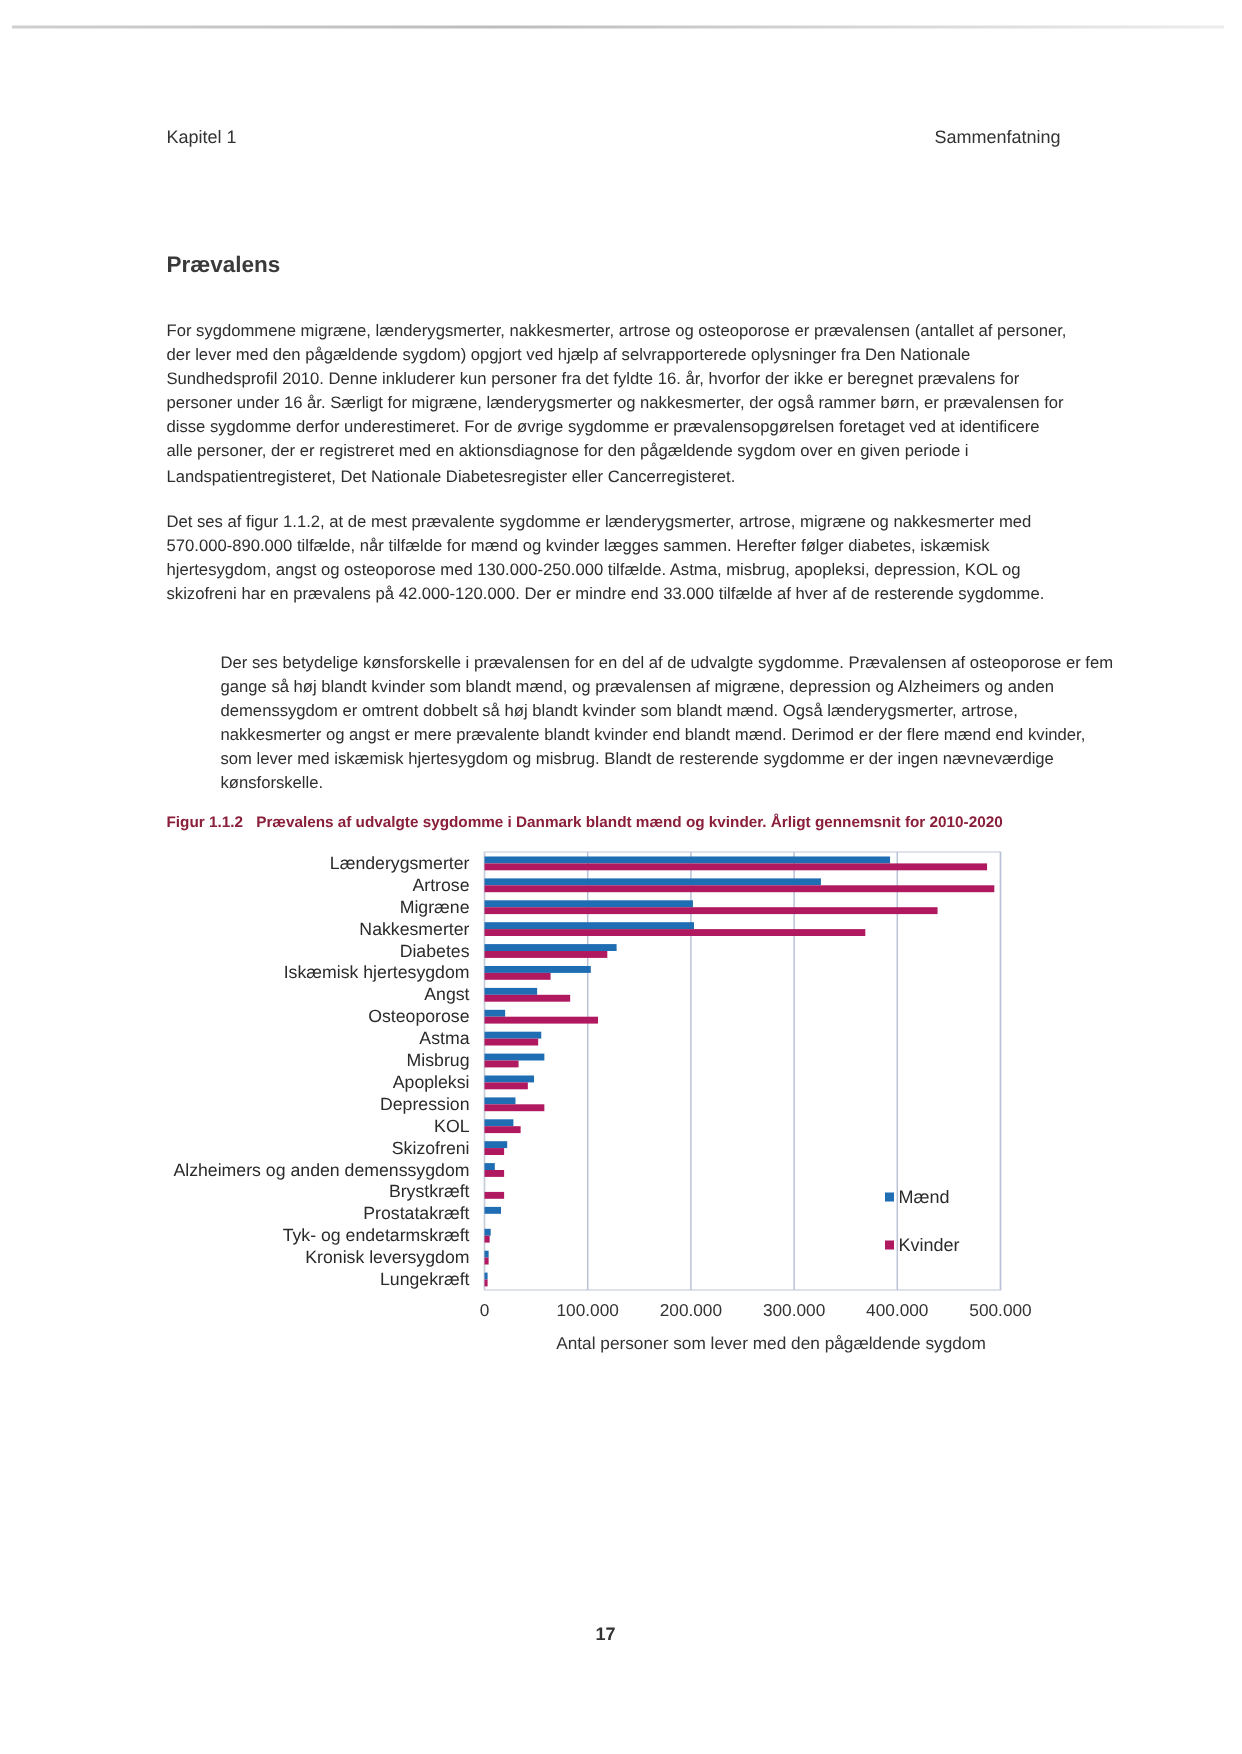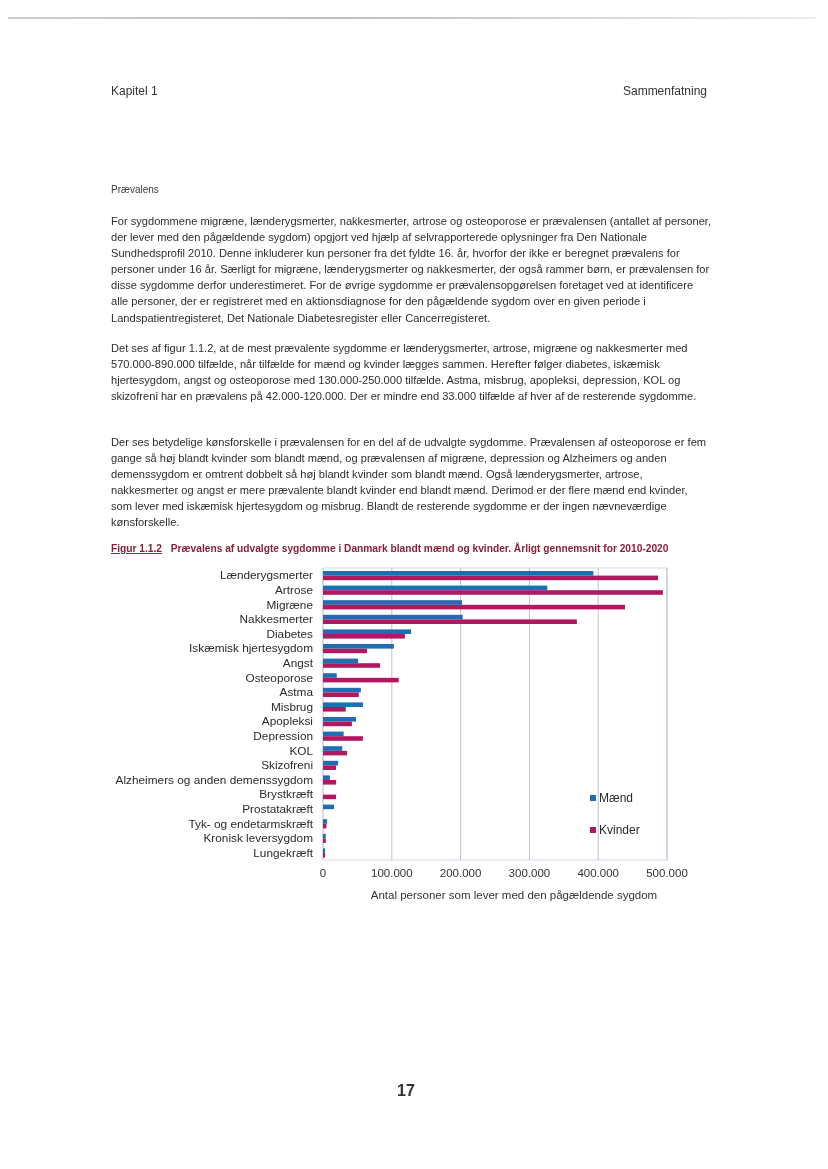--- a/index.html
+++ b/index.html
@@ -3,29 +3,29 @@
 <meta charset="utf-8">
 <style>
   html, body { margin: 0; padding: 0; background: #ffffff; }
   body { width: 828px; height: 1169px; position: relative; overflow: hidden;
          font-family: "Liberation Sans", sans-serif; color: #2a2a2a; }
   .scan-line { position: absolute; left: 8px; top: 17px; width: 808px; height: 2px;
                background: linear-gradient(90deg, #cfcfcf, #bdbdbd 40%, #d6d6d6 70%, #ececec); }
   .hdr { position: absolute; top: 84px; font-size: 12px; color: #333; }
   .hdr-left { left: 111px; }
   .hdr-right { right: 121px; text-align: center; }
-  .section-title { position: absolute; left: 111px; top: 184px; font-size: 10px; font-weight: normal; color: #3a3a3a; }
+  .section-title { position: absolute; left: 111px; top: 168px; font-size: 15px; font-weight: bold; color: #3a3a3a; }
   .para { position: absolute; left: 111px; width: 600px; font-size: 11.1px; line-height: 16.1px; color: #2e2e2e; margin: 0; }
   .p1 { top: 213px; }
   .p2 { top: 340px; }
-  .p3 { top: 434px; }
+  .p3 { top: 434px; margin-left: 36px; }
   .fig-caption { position: absolute; left: 111px; top: 543px; font-size: 10.2px; font-weight: bold; color: #8a1f3a; white-space: nowrap; }
-  .fig-caption .num { margin-right: 6px; text-decoration: underline; }
+  .fig-caption .num { margin-right: 6px; }
   #chart { position: absolute; left: 0; top: 0; }
-  .page-number { position: absolute; left: 397px; top: 1082px; font-size: 16px; font-weight: bold; color: #333; }
+  .page-number { position: absolute; left: 397px; top: 1082px; font-size: 12px; font-weight: bold; color: #333; }
 </style>
 </head>
 <body>
 
 <div class="scan-line"></div>
 
 <div class="hdr hdr-left">Kapitel 1</div>
 <div class="hdr hdr-right">Sammenfatning</div>
 
 <div class="section-title">Prævalens</div>

